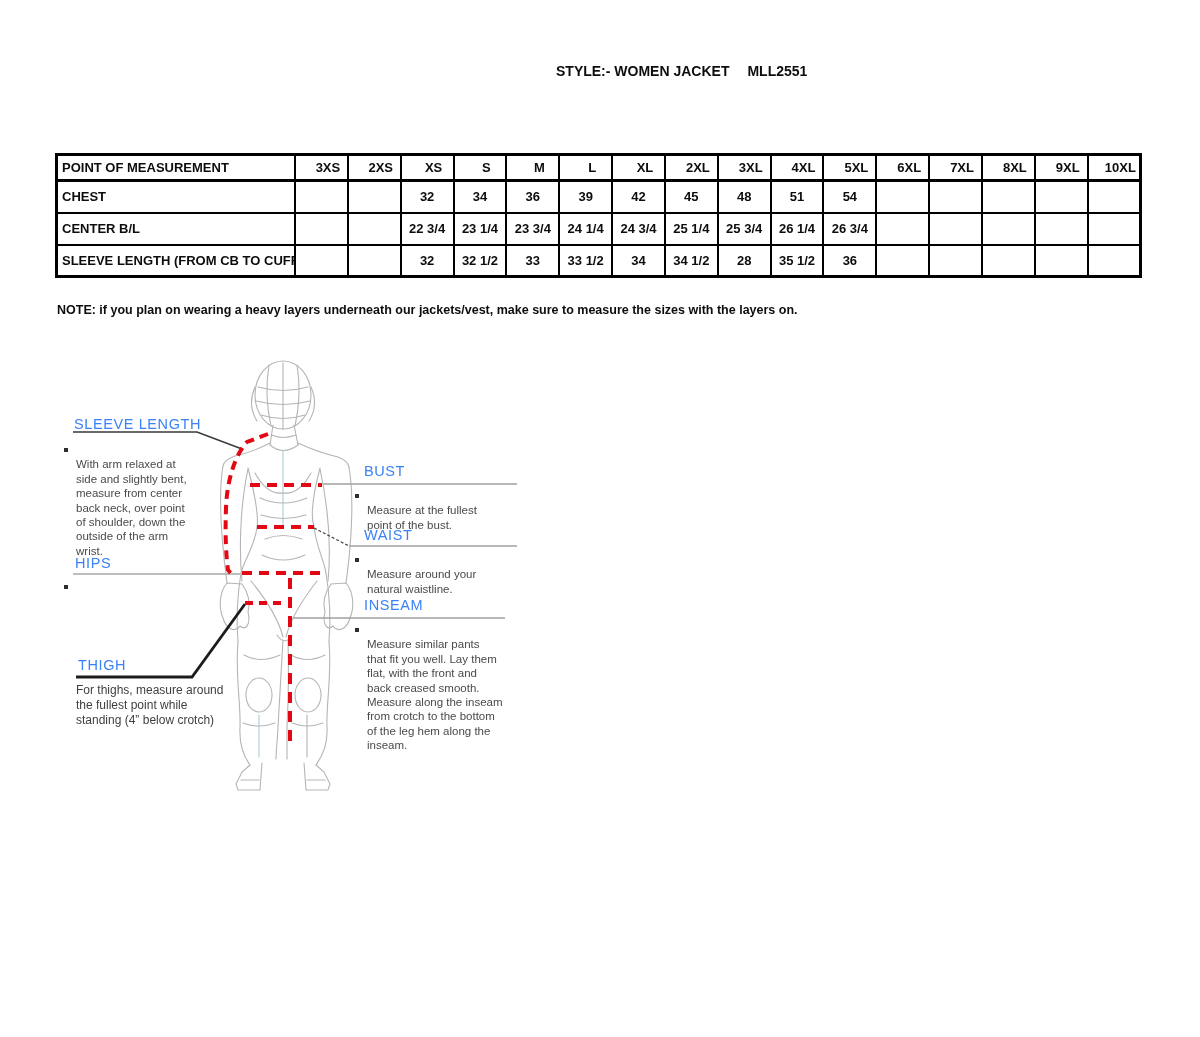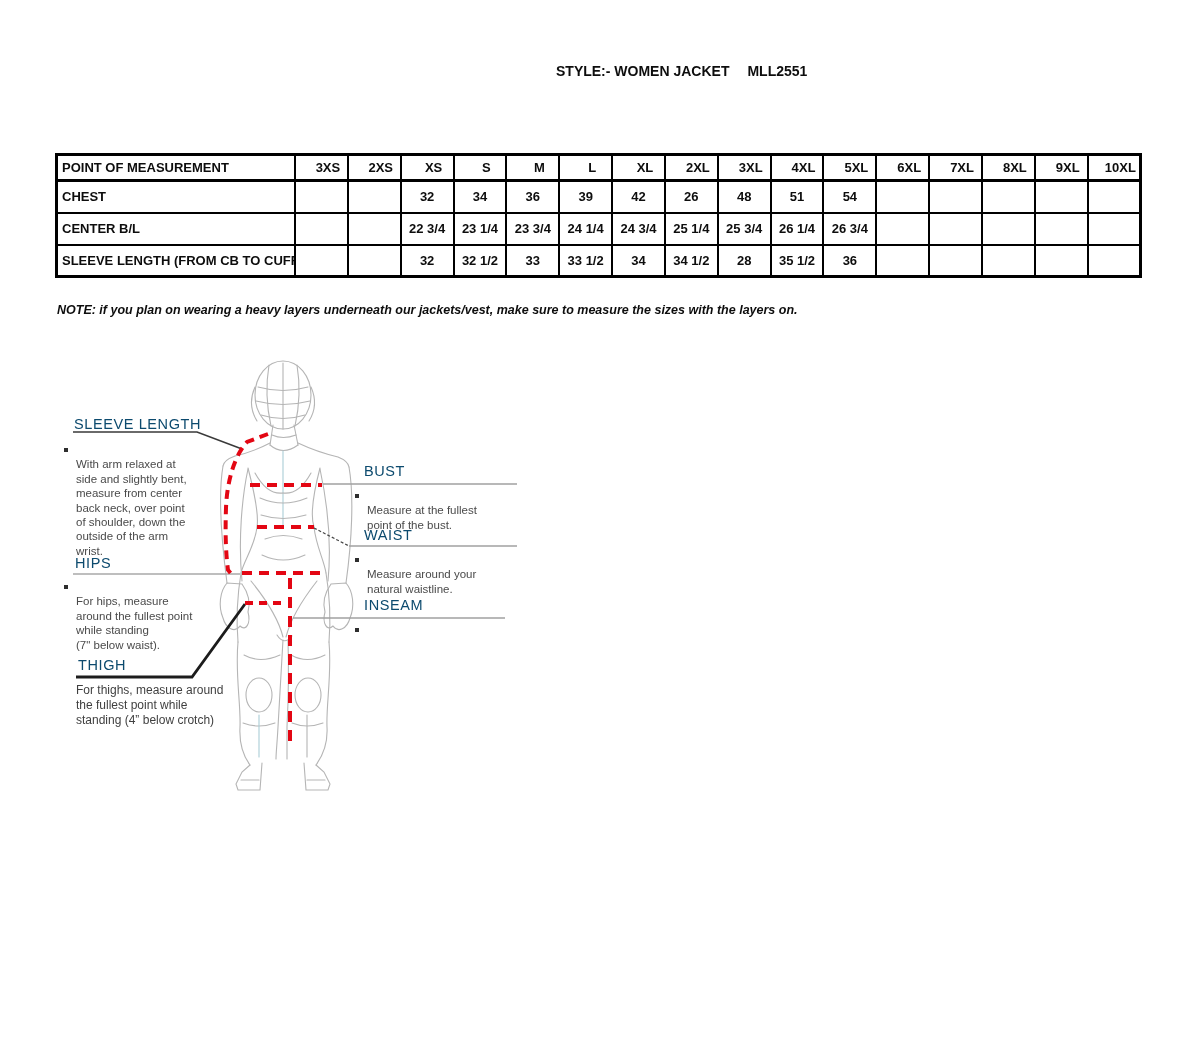--- a/index.html
+++ b/index.html
@@ -18,24 +18,24 @@
   table.size th,table.size td{border:2px solid #000;font-size:13px;font-weight:bold;
              color:#0d0d0d;padding:0 3px;text-align:center;overflow:hidden;
              white-space:nowrap;}
   table.size thead tr{height:26px;}
   table.size thead th{border-bottom:3px solid #000;padding-left:16px;}
   table.size tbody tr{height:32px;}
   table.size .pom{width:229px;text-align:left;padding-left:4px;margin-top:42px;}
 
   
   .note{position:absolute;left:57px;top:303px;font-size:12.5px;font-weight:bold;
-        color:#0d0d0d;white-space:nowrap;font-style:italic;}
-
-  
-  .mhead{position:absolute;font-size:14.5px;letter-spacing:.6px;color:#0c4a6e;
+        color:#0d0d0d;white-space:nowrap;}
+
+  
+  .mhead{position:absolute;font-size:14.5px;letter-spacing:.6px;color:#3b82f6;
          white-space:nowrap;}
   .mdesc{position:absolute;font-size:11.5px;line-height:14.4px;color:#4a4a4a;
          white-space:pre-line;}
   .mdesc.bulleted{padding-left:12px;}
   .bullet{position:absolute;left:0;top:5px;width:4px;height:4px;background:#2e2e2e;}
   .mdesc.big{font-size:12px;line-height:15px;color:#3f3f3f;}
 
   svg.diagram{position:absolute;left:55px;top:355px;}
 </style>
 </head>
@@ -72,21 +72,21 @@
     <tbody id="table-body">
         <tr>
           <td class="pom">CHEST</td>
           <td></td>
           <td></td>
           <td>32</td>
           <td>34</td>
           <td>36</td>
           <td>39</td>
           <td>42</td>
-          <td>26</td>
+          <td>45</td>
           <td>48</td>
           <td>51</td>
           <td>54</td>
           <td></td>
           <td></td>
           <td></td>
           <td></td>
           <td></td>
         </tr>
         <tr>
@@ -223,24 +223,21 @@
 side and slightly bent,
 measure from center
 back neck, over point
 of shoulder, down the
 outside of the arm
 wrist.</span>
   </div>
 
   <div class="mhead" style="left:75px;top:555px">HIPS</div>
   <div class="mdesc bulleted" style="left:64px;top:580px;width:155px">
-    <span class="bullet"></span><span>For hips, measure
-around the fullest point
-while standing
-(7" below waist).</span>
+    <span class="bullet"></span>
   </div>
 
   <div class="mhead" style="left:78px;top:657px">THIGH</div>
   <div class="mdesc big" style="left:76px;top:683px;width:170px">For thighs, measure around
 the fullest point while
 standing (4” below crotch)</div>
 
   <div class="mhead" style="left:364px;top:463px">BUST</div>
   <div class="mdesc bulleted" style="left:355px;top:489px;width:135px">
     <span class="bullet"></span><span>Measure at the fullest
@@ -248,16 +245,23 @@
   </div>
 
   <div class="mhead" style="left:364px;top:527px">WAIST</div>
   <div class="mdesc bulleted" style="left:355px;top:553px;width:135px">
     <span class="bullet"></span><span>Measure around your
 natural waistline.</span>
   </div>
 
   <div class="mhead" style="left:364px;top:597px">INSEAM</div>
   <div class="mdesc bulleted" style="left:355px;top:623px;width:150px">
-    <span class="bullet"></span>
+    <span class="bullet"></span><span>Measure similar pants
+that fit you well. Lay them
+flat, with the front and
+back creased smooth.
+Measure along the inseam
+from crotch to the bottom
+of the leg hem along the
+inseam.</span>
   </div>
 
 </div>
 
 </body></html>

